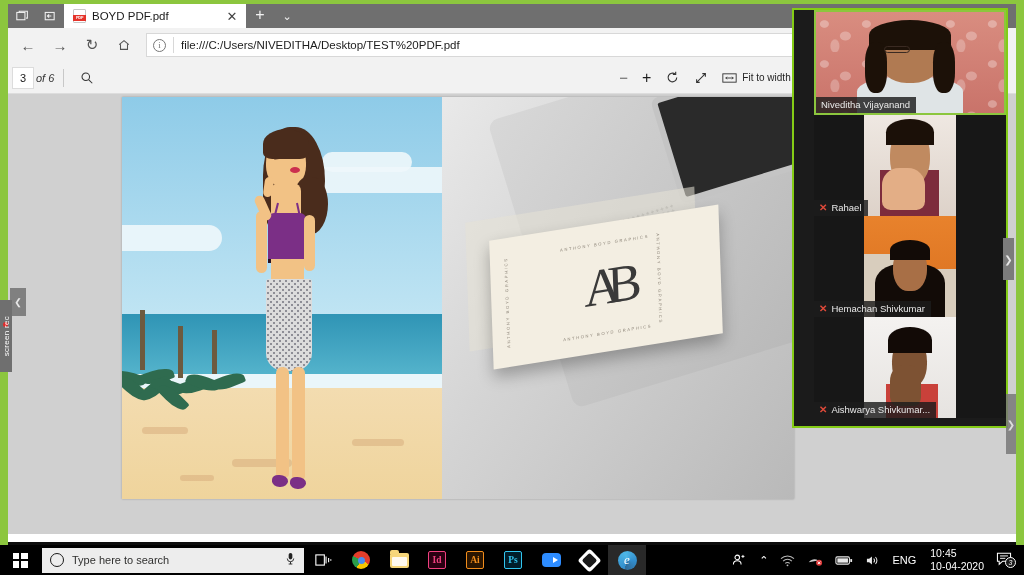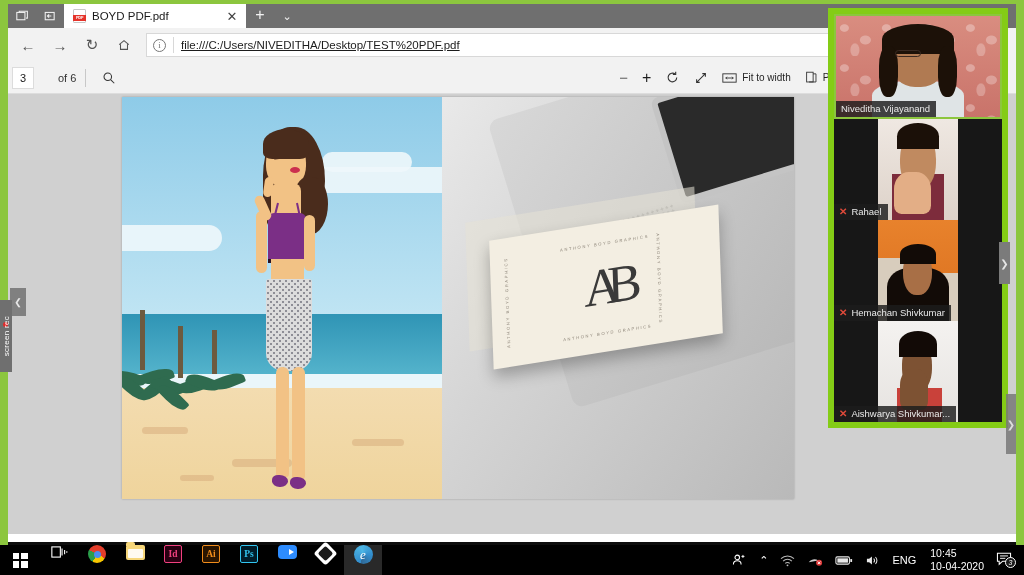--- a/index.html
+++ b/index.html
@@ -66,38 +66,38 @@
   .omnibox {
     flex: 1; height: 24px; background: #fff; border: 1px solid #d8d8d8;
     display: flex; align-items: center; margin: 0 6px; padding: 0 6px;
   }
   .omni-info {
     width: 13px; height: 13px; border: 1.2px solid #777; border-radius: 50%;
     font-size: 9px; color: #777; text-align: center; line-height: 11px;
     flex: none; font-family: "Liberation Serif", serif;
   }
   .omni-sep { width: 1px; height: 16px; background: #d8d8d8; margin: 0 7px; }
-  .omni-url { font-size: 11.5px; color: #1c1c1c; flex: 1; white-space: nowrap; overflow: hidden; text-decoration: underline; }
+  .omni-url { font-size: 11.5px; color: #1c1c1c; flex: 1; white-space: nowrap; overflow: hidden; }
   .omni-star { color: #444; font-size: 13px; padding-right: 2px; }
   .nav-tool {
     width: 31px; height: 30px; display: flex; align-items: center;
     justify-content: center; color: #3b3b3b; font-size: 13px; flex: none;
   }
 
   
   .pdfbar {
     position: absolute; left: 0; top: 58px; width: 100%; height: 32px;
     background: #f2f2f2; border-bottom: 1px solid #ddd;
     display: flex; align-items: center; padding-left: 4px;
   }
   .pg-input {
     width: 22px; height: 22px; background: #fff; border: 1px solid #dcdcdc;
     font-size: 11px; color: #1a1a1a; text-align: center; line-height: 20px;
   }
-  .pg-of { font-size: 11px; color: #333; margin-left: 24px; }
+  .pg-of { font-size: 11px; color: #333; margin-left: 2px; font-style: italic; }
   .bar-sep { width: 1px; height: 18px; background: #c8c8c8; margin: 0 9px; }
   .pdf-tool {
     display: flex; align-items: center; gap: 5px; height: 26px;
     padding: 0 7px; font-size: 10px; color: #1f1f1f; white-space: nowrap;
   }
   .spacer { flex: 1; }
 
   
   .pdf-surface {
     position: absolute; left: 0; top: 90px; right: 0; bottom: 33px;
@@ -186,22 +186,22 @@
   .ct-bot { bottom:16px; left:50%; transform:translateX(-50%); }
   .ct-left { left:16px; top:50%; transform:translate(-50%,-50%) rotate(-90deg); }
   .ct-right { right:-28px; top:50%; transform:translate(-50%,-50%) rotate(90deg); }
   .card2 {
     position:absolute; left: 24px; top: 108px; width: 232px; height: 128px;
     background:#e6e1d6; transform: rotate(-9deg) skewX(-7deg); opacity:.55;
   }
 
   
   .zoom-panel {
-    position: absolute; right: 8px; top: 4px; width: 180px; height: 420px;
-    background: #1b1b1b; border: 6px solid #84cc16;
+    position: absolute; right: 8px; top: 4px; width: 216px; height: 420px;
+    background: #1b1b1b; border: 2px solid #84cc16; padding-left: 20px;
   }
   .vtile { position: relative; width: 100%; height: 101px; background: #1b1b1b; overflow:hidden; }
   .vtile.active { border: 2px solid #8cc63e; height: 105px; }
   .vname {
     position:absolute; left:0; bottom:0; max-width: 100%;
     background: rgba(28,28,28,.82); color:#e9e9e9; font-size: 9.5px;
     padding: 2px 6px 3px 5px; display:flex; align-items:center; gap:4px;
     white-space:nowrap; overflow:hidden;
   }
   .mute-ico { color:#e04a3a; font-size: 10px; line-height:1; flex:none; font-weight:bold; }
@@ -259,21 +259,21 @@
     grid-template-rows:1fr 1fr; gap:1.6px; }
   .win-logo i { background:#fff; display:block; }
   .searchbox {
     width: 262px; height: 25px; background:#ededed; display:flex; align-items:center;
     gap:8px; padding: 0 8px; margin-left: 2px;
   }
   .circle-ico { width:14px; height:14px; border:1.6px solid #1a1a1a; border-radius:50%; flex:none; }
   .search-ph { font-size: 11px; color:#30302f; flex:1; }
   .mic-ico { color:#222; font-size:12px; }
   .tb-icon {
-    width: 38px; height:30px; display:flex; justify-content:center; position:relative;
+    width: 38px; height:30px; display:flex; align-items:center; justify-content:center; position:relative;
   }
   .tb-icon.active:after {
     content:""; position:absolute; left:0; right:0; top:0; bottom:0;
     background: rgba(255,255,255,.16);
   }
   .adobe { width:18px; height:18px; border:1.5px solid; border-radius:2px;
     font-size:9.5px; font-weight:bold; display:flex; align-items:center; justify-content:center;
     font-family:"Liberation Serif", serif; }
   .id-ico { border-color:#f0407f; color:#f0407f; background:#2a0012; }
   .ai-ico { border-color:#f08c1b; color:#f08c1b; background:#2a1500; }
@@ -627,20 +627,30 @@
 
   <div class="taskbar">
     <div class="start">
       <span class="win-logo">
           <i></i>
           <i></i>
           <i></i>
           <i></i>
         </span>
     </div>
+    <div class="searchbox">
+      <span class="circle-ico"></span>
+      <span class="search-ph">Type here to search</span>
+      <span class="mic-ico">
+        <svg width="11" height="13" viewBox="0 0 12 14">
+            <rect x="4" y="1" width="4" height="7" rx="2" fill="#222"></rect>
+            <path d="M2.5 7a3.5 3.5 0 0 0 7 0M6 10.5V13M4 13h4" stroke="#222" stroke-width="1" fill="none"></path>
+          </svg>
+      </span>
+    </div>
     <div class="tb-icon">
       <svg width="17" height="14" viewBox="0 0 20 16">
           <rect x="1" y="2" width="10" height="12" fill="none" stroke="#fff" stroke-width="1.3"></rect>
           <path d="M13 4v8M16 5.5v5M18.6 7v2" stroke="#fff" stroke-width="1.3"></path>
         </svg>
     </div>
 
     <div class="tb-icon">
         <span class="chrome-ico"></span>
       </div>

